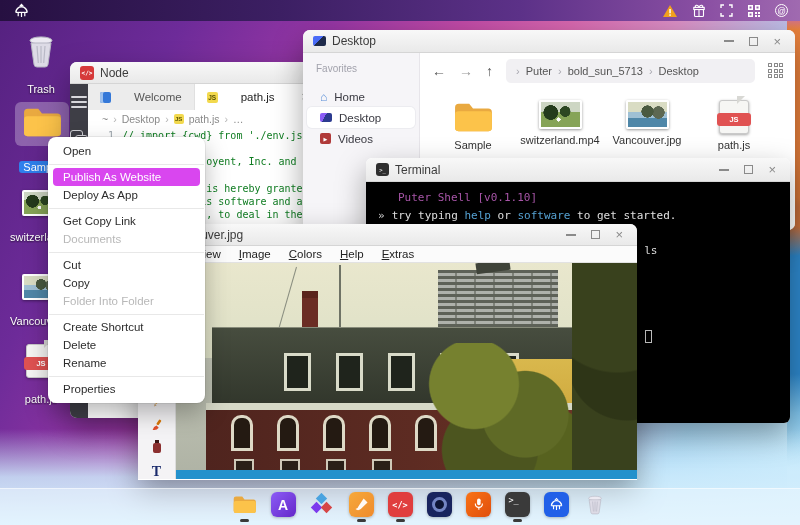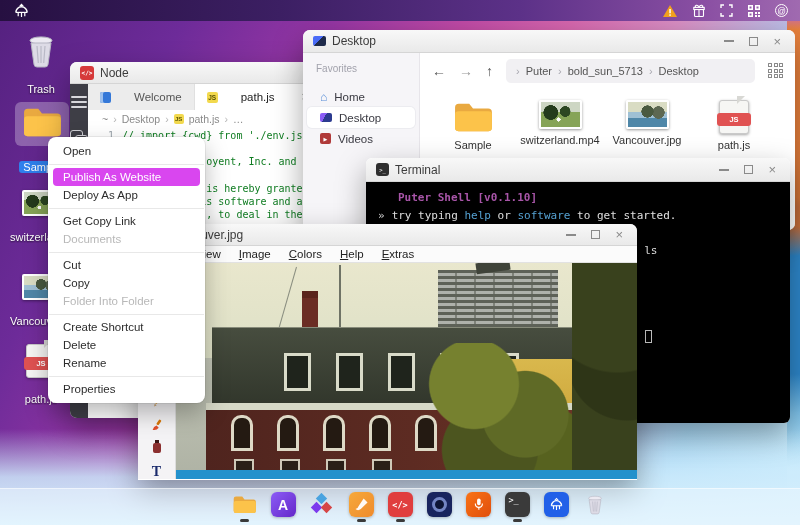--- a/index.html
+++ b/index.html
@@ -108,21 +108,21 @@
   .fm-file { width:64px; display:flex; flex-direction:column; align-items:center; gap:5px; font-size:11px; color:#333; }
   .fm-file .name { max-width:80px; white-space:nowrap; }
   .thumb-s { width:43px; height:29px; }
 
   
   #win-term { left:366px; top:158px; width:424px; height:265px; z-index:5; border-radius:6px; }
   .term-ic { width:13px; height:13px; background:#2f2f2f; border-radius:3px; color:#fff; font-size:5.5px;
     font-family:"DejaVu Sans Mono",monospace; display:flex; align-items:center; justify-content:center; }
   .term-body { position:relative; height:241px; background:#000; padding:9px 12px;
     font-family:"DejaVu Sans Mono",monospace; font-size:11px; color:#e3e3e3; }
-  .term-banner { color:#a855a8; font-weight:bold;padding-left:20px; }
+  .term-banner { color:#a855a8; font-weight:normal;padding-left:20px; }
   .term-hint { margin-top:5px; }
   .term-link { color:#58a6d8; }
   .prompt-g { color:#d8d8d8; margin-right:7px; }
   .ls-frag { position:absolute; left:265px; top:62px; }
   .prompt2 { position:absolute; left:265px; top:148px; display:flex; align-items:center; }
   .cur { display:inline-block; width:7px; height:13px; border:1px solid #c8c8c8; margin-left:7px; }
 
   
   #win-img { left:138px; top:224px; width:499px; height:256px; z-index:6; border-radius:7px 7px 0 0; }
   .menubar { height:17px; background:#fbfbfb; border-bottom:1px solid #e2e2e2; display:flex; align-items:center;

